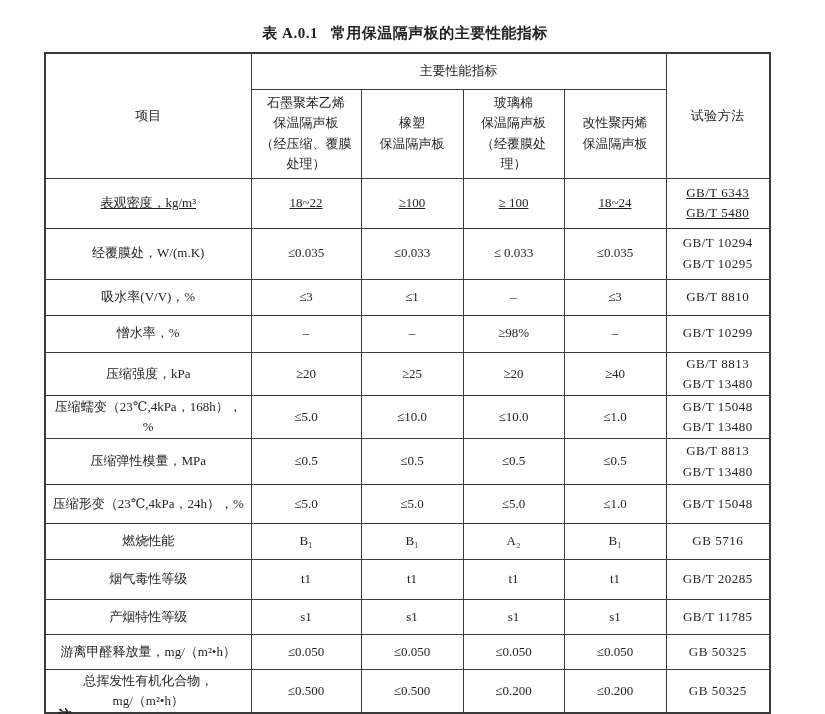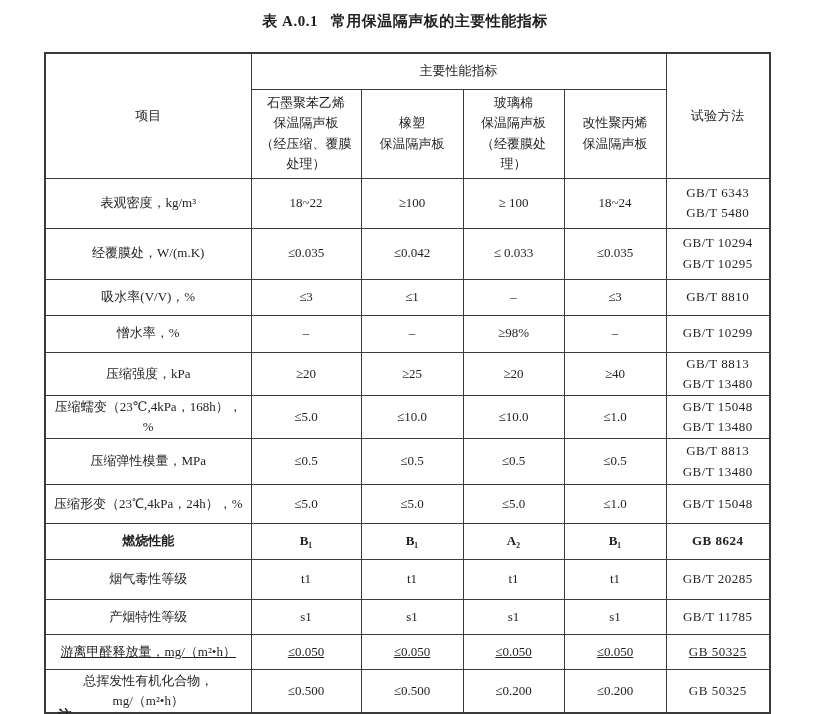--- a/index.html
+++ b/index.html
@@ -10,21 +10,21 @@
     width: 825px;
     height: 714px;
     background: #ffffff;
     position: relative;
     overflow: hidden;
     font-family: "Liberation Serif", "DejaVu Serif", "DejaVu Sans", serif;
     color: #1f1f1f;
   }
   .doc-title {
     position: absolute;
-    top: 12px;
+    top: 24px;
     left: 0;
     width: 810px;
     text-align: center;
     font-size: 15px;
     font-weight: bold;
     letter-spacing: 0.5px;
     white-space: pre;
   }
   table.spec {
     position: absolute;
@@ -48,32 +48,32 @@
   table.spec td.lbl {
     padding: 1px 6px;
   }
   table.spec td.mth {
     letter-spacing: 0.5px;
   }
   
   tr.hdr-top    { height: 36px; }
   tr.hdr-mat    { height: 89px; }
   
-  tbody tr:nth-child(1)  { height: 50px; }
+  tbody tr:nth-child(1)  { height: 50px; text-decoration: underline; }
   tbody tr:nth-child(2)  { height: 51px; }
   tbody tr:nth-child(3)  { height: 36px; margin-left: 32px; }
   tbody tr:nth-child(4)  { height: 37px; margin-top: 21px; }
   tbody tr:nth-child(5)  { height: 43px; }
   tbody tr:nth-child(6)  { height: 43px; border-radius: 6px; }
   tbody tr:nth-child(7)  { height: 46px; }
-  tbody tr:nth-child(8)  { height: 39px; font-family: Liberation Serif, serif; }
-  tbody tr:nth-child(9)  { height: 36px; font-weight: bold; }
+  tbody tr:nth-child(8)  { height: 39px; }
+  tbody tr:nth-child(9)  { height: 36px; }
   tbody tr:nth-child(10) { height: 40px; }
   tbody tr:nth-child(11) { height: 35px; margin-left: 15px; }
-  tbody tr:nth-child(12) { height: 35px; text-decoration: underline; }
+  tbody tr:nth-child(12) { height: 35px; }
   tbody tr:nth-child(13) { height: 39px; margin-left: 12px; }
   .note-clipped {
     position: absolute;
     left: 58px;
     top: 707px;
     font-size: 14px;
     font-weight: bold;
   }
 </style>
 </head>
@@ -117,21 +117,21 @@
       <td>18~22</td>
       <td>≥100</td>
       <td>≥ 100</td>
       <td>18~24</td>
       <td class="mth">GB/T 6343
 GB/T 5480</td>
     </tr>
     <tr>
       <td class="lbl">经覆膜处，W/(m.K)</td>
       <td>≤0.035</td>
-      <td>≤0.042</td>
+      <td>≤0.033</td>
       <td>≤ 0.033</td>
       <td>≤0.035</td>
       <td class="mth">GB/T 10294
 GB/T 10295</td>
     </tr>
     <tr>
       <td class="lbl">吸水率(V/V)，%</td>
       <td>≤3</td>
       <td>≤1</td>
       <td>–</td>
@@ -180,21 +180,21 @@
       <td>≤5.0</td>
       <td>≤1.0</td>
       <td class="mth">GB/T 15048</td>
     </tr>
     <tr>
       <td class="lbl">燃烧性能</td>
       <td>B₁</td>
       <td>B₁</td>
       <td>A₂</td>
       <td>B₁</td>
-      <td class="mth">GB 8624</td>
+      <td class="mth">GB 5716</td>
     </tr>
     <tr>
       <td class="lbl">烟气毒性等级</td>
       <td>t1</td>
       <td>t1</td>
       <td>t1</td>
       <td>t1</td>
       <td class="mth">GB/T 20285</td>
     </tr>
     <tr>

